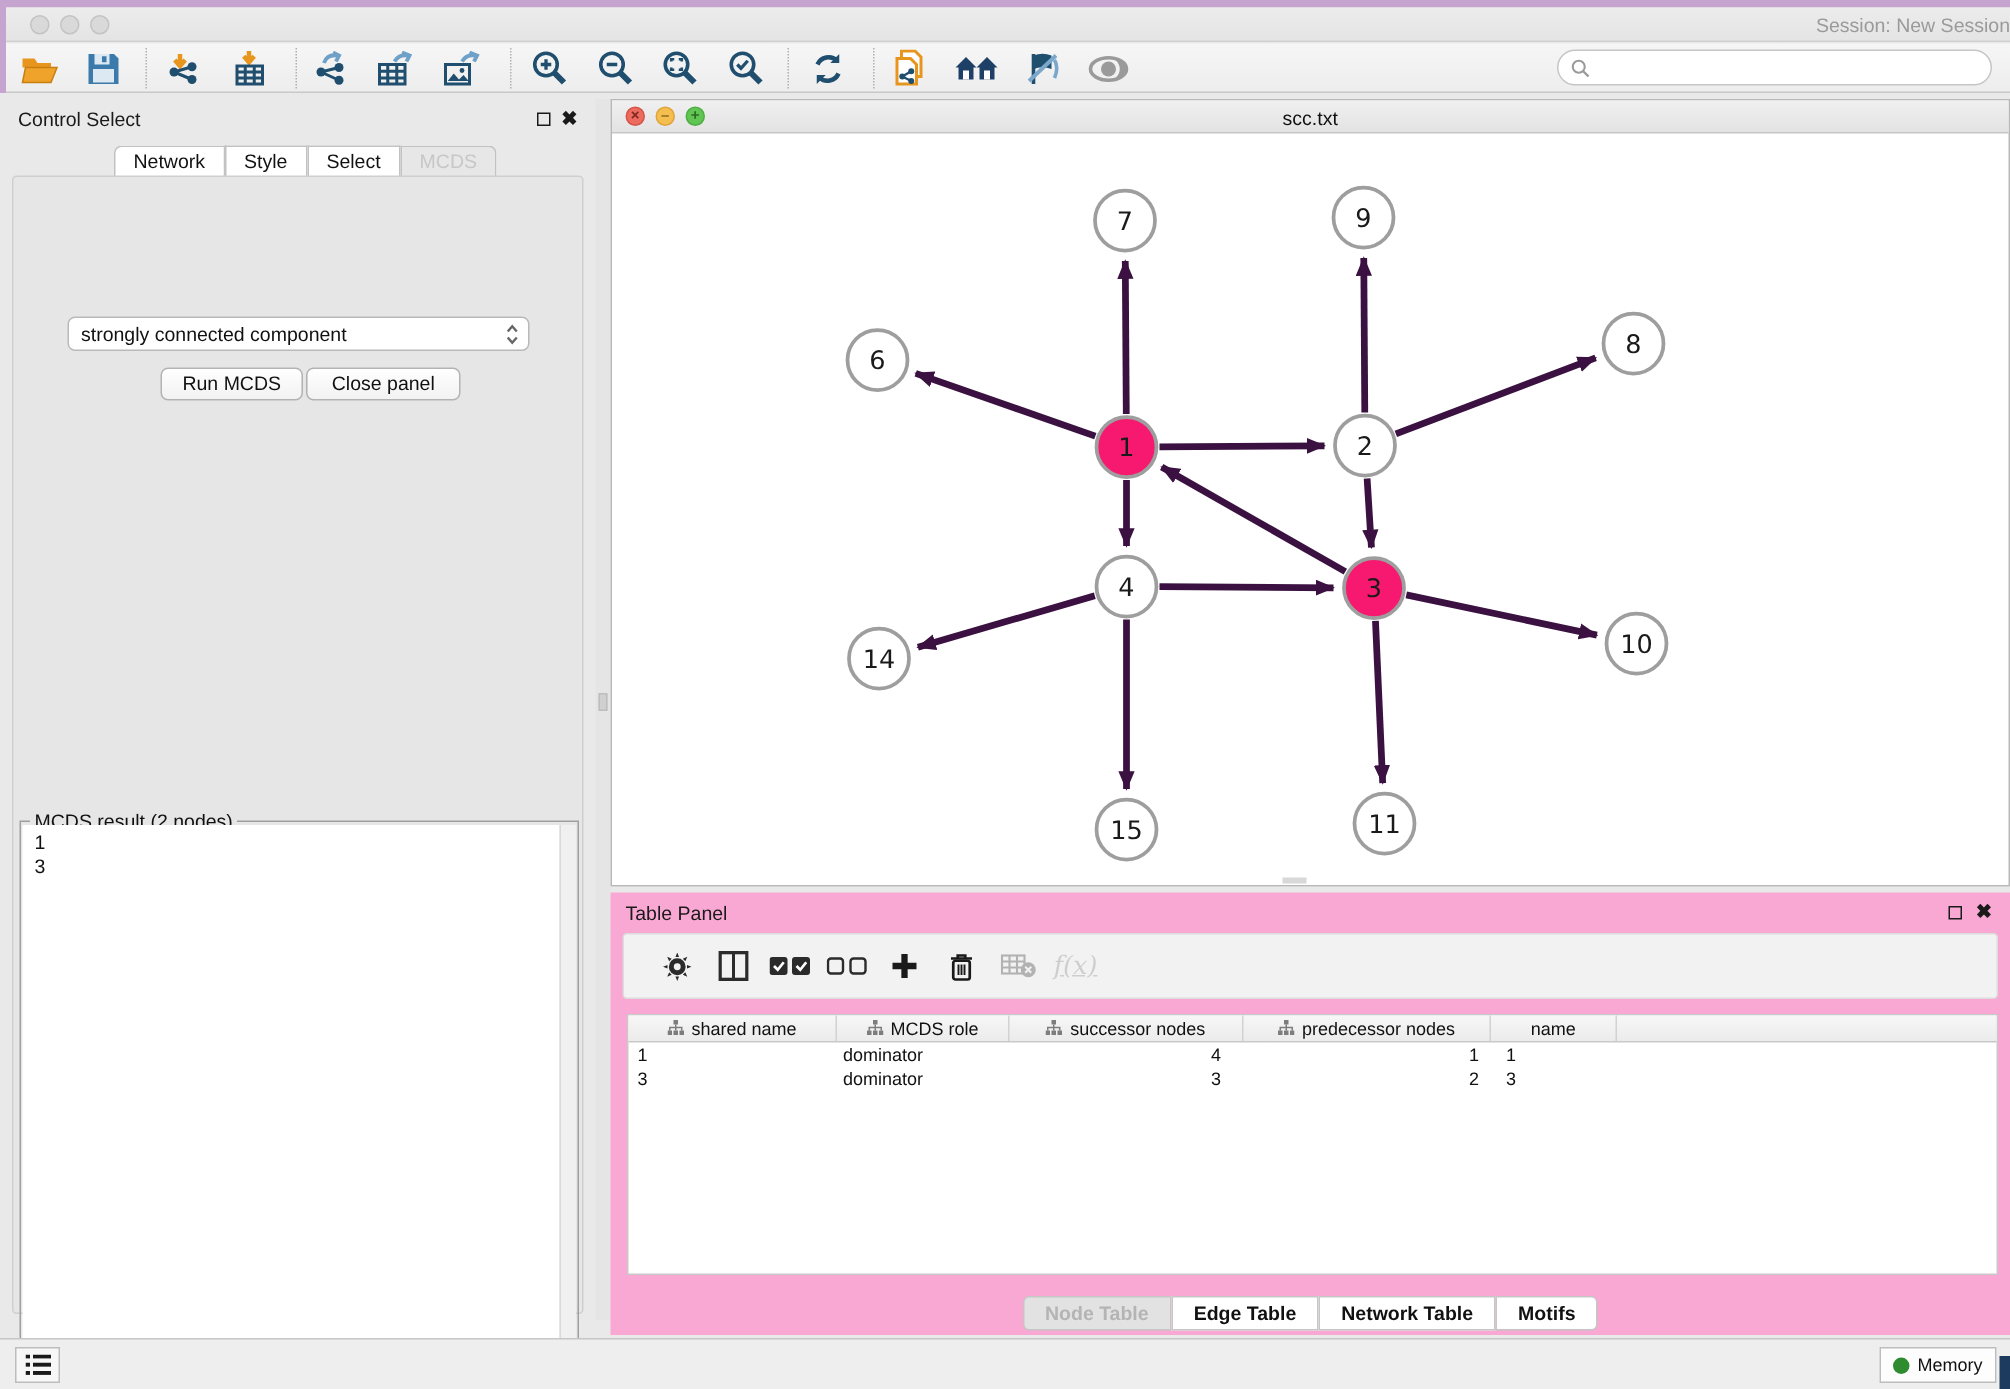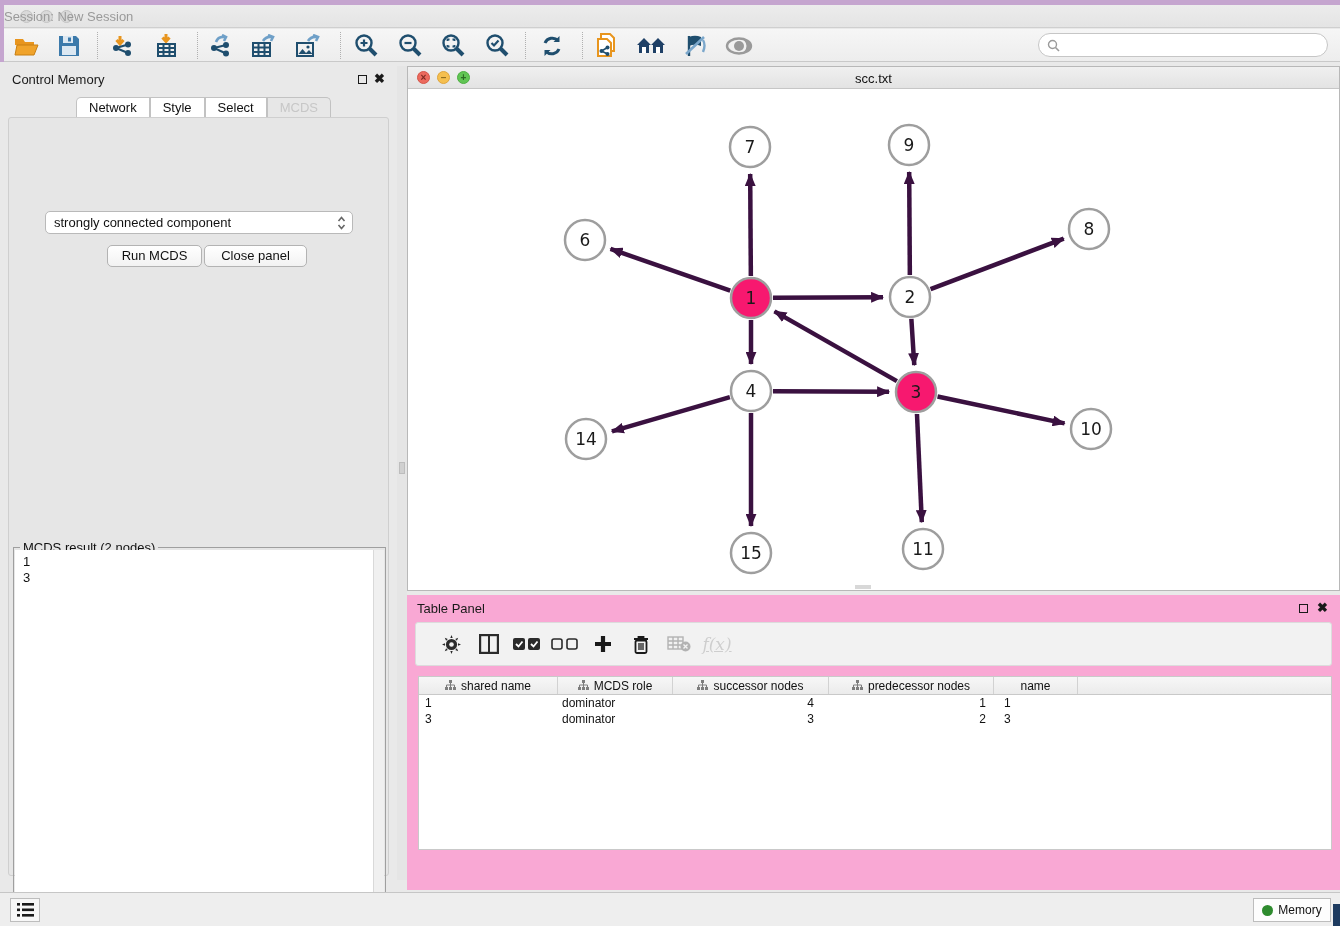--- a/index.html
+++ b/index.html
@@ -6,21 +6,21 @@
   html,body { width:1340px; height:926px; }
   body { font-family:"Liberation Sans", sans-serif; background:#e9e9e9; position:relative; overflow:hidden; }
   .abs { position:absolute; }
 
   
   .desktop-strip-top { left:0; top:0; width:1340px; height:5px; background:#c5a5cf; }
   .desktop-strip-left { left:0; top:0; width:4px; height:62px; background:#c5a5cf; }
   .corner-grip { right:0; bottom:0; width:7px; height:22px; background:#1d3a5f; }
 
   .titlebar { left:4px; top:5px; width:1336px; height:23px; background:linear-gradient(#ececec,#e4e4e4); border-bottom:1px solid #cfcfcf; }
-  .titlebar .title { position:absolute; left:0; right:0; top:4px; text-align:left; font-size:13px; color:#9a9a9a; }
+  .titlebar .title { position:absolute; left:0; right:0; top:4px; text-align:right; font-size:13px; color:#9a9a9a; }
   .tl-dot { position:absolute; top:5px; width:13px; height:13px; border-radius:50%; background:#d9d9d9; border:1px solid #c3c3c3; }
 
   
   .toolbar { left:4px; top:29px; width:1336px; height:33px; background:linear-gradient(#f6f6f6,#ededed); border-bottom:1px solid #c9c9c9; }
   .tb-btn { position:absolute; top:3px; width:34px; height:27px; display:flex; align-items:center; justify-content:center; cursor:default; }
   .tb-sep { position:absolute; top:3px; height:27px; border-left:1px dotted #b0b0b0; }
   .search-wrap { position:absolute; top:4px; right:12px; width:290px; height:24px; background:#fff; border:1px solid #c6c6c6; border-radius:12px; display:flex; align-items:center; padding-left:8px; }
   .search-wrap input { border:none; outline:none; flex:1; font-size:12px; height:18px; background:transparent; }
 
   
@@ -234,21 +234,21 @@
   <div class="search-wrap">
     <svg width="13" height="13" viewBox="0 0 13 13">
         <circle cx="5.5" cy="5.5" r="4" fill="none" stroke="#9a9a9a" stroke-width="1.4"></circle>
         <path d="M8.5 8.5 L12 12" stroke="#9a9a9a" stroke-width="1.6"></path>
       </svg>
     <input type="text" placeholder="" style="">
   </div>
 </div>
 
 <div class="abs control-panel">
-  <div class="panel-head">Control Memory</div>
+  <div class="panel-head">Control Select</div>
   <span class="panel-float" style="right:30px"></span>
   <span class="panel-close" style="right:12px">✖</span>
 
   <div class="cp-tabs">
     <div class="cp-tab">Network</div>
     <div class="cp-tab">Style</div>
     <div class="cp-tab">Select</div>
     <div class="cp-tab inactive-look">MCDS</div>
   </div>
 
@@ -457,20 +457,26 @@
         <div class="tp-row">
           <div class="tp-td" style="width: 139px; text-align: left; padding-left: 6px;">3</div>
           <div class="tp-td" style="width: 115px; text-align: left; padding-left: 4px;">dominator</div>
           <div class="tp-td" style="width: 156px; text-align: right; padding-right: 15px;">3</div>
           <div class="tp-td" style="width: 165px; text-align: right; padding-right: 8px;">2</div>
           <div class="tp-td" style="width: 84px; text-align: left; padding-left: 10px;">3</div>
         </div>
       </div>
   </div>
 
+  <div class="tp-tabs">
+    <div class="tp-tab selected">Node Table</div>
+    <div class="tp-tab">Edge Table</div>
+    <div class="tp-tab">Network Table</div>
+    <div class="tp-tab">Motifs</div>
+  </div>
 </div>
 
 <div class="abs statusbar">
   <div class="list-btn">
     <svg width="17" height="14" viewBox="0 0 17 14">
         <g fill="#1a1a1a">
           <rect x="0" y="0" width="3" height="2.6"></rect>
           <rect x="5" y="0" width="12" height="2.6"></rect>
           <rect x="0" y="5.5" width="3" height="2.6"></rect>
           <rect x="5" y="5.5" width="12" height="2.6"></rect>

